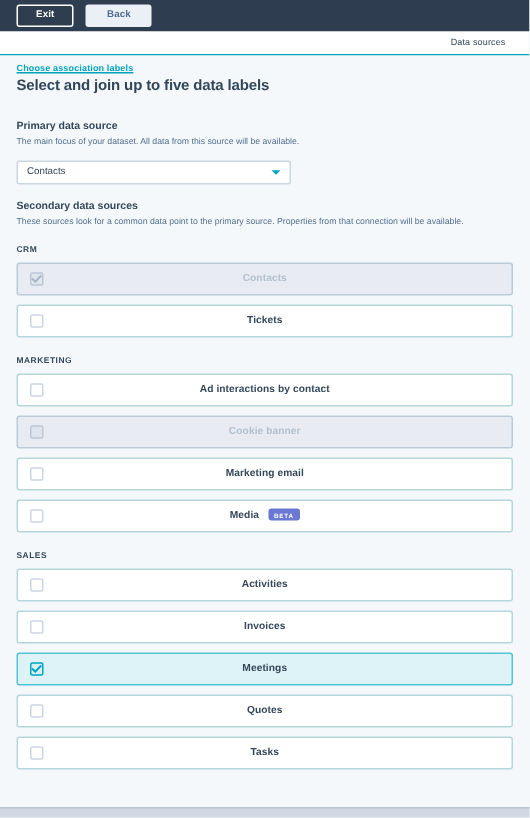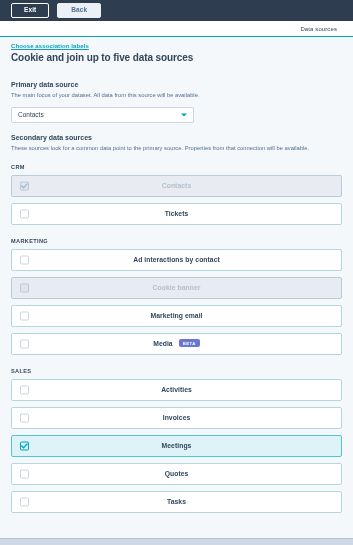--- a/index.html
+++ b/index.html
@@ -239,21 +239,21 @@
   <button class="btn-exit">Exit</button>
   <button class="btn-back">Back</button>
 </div>
 
 <div class="steps-strip">
   <span class="step-label">Data sources</span>
 </div>
 
 <div class="page-header">
   <a class="eyebrow" href="#">Choose association labels</a>
-  <h1 class="page-title">Cookie and join up to five data sources</h1>
+  <h1 class="page-title">Select and join up to five data labels</h1>
 </div>
 
 <div class="content">
 
   <div class="section-heading">Primary data source</div>
   <div class="section-desc">The main focus of your dataset. All data from this source will be available.</div>
 
   <div class="select-wrap">
     <div class="select-box">Contacts</div>
     <span class="select-caret"></span>

